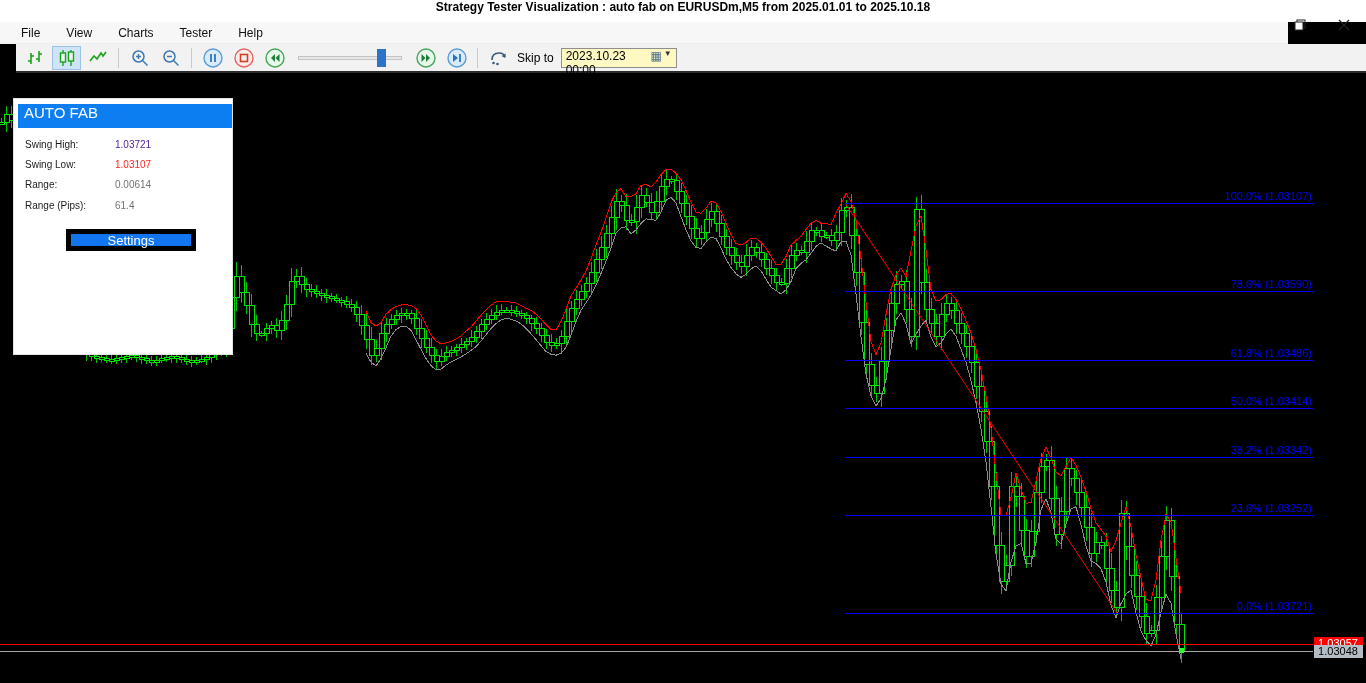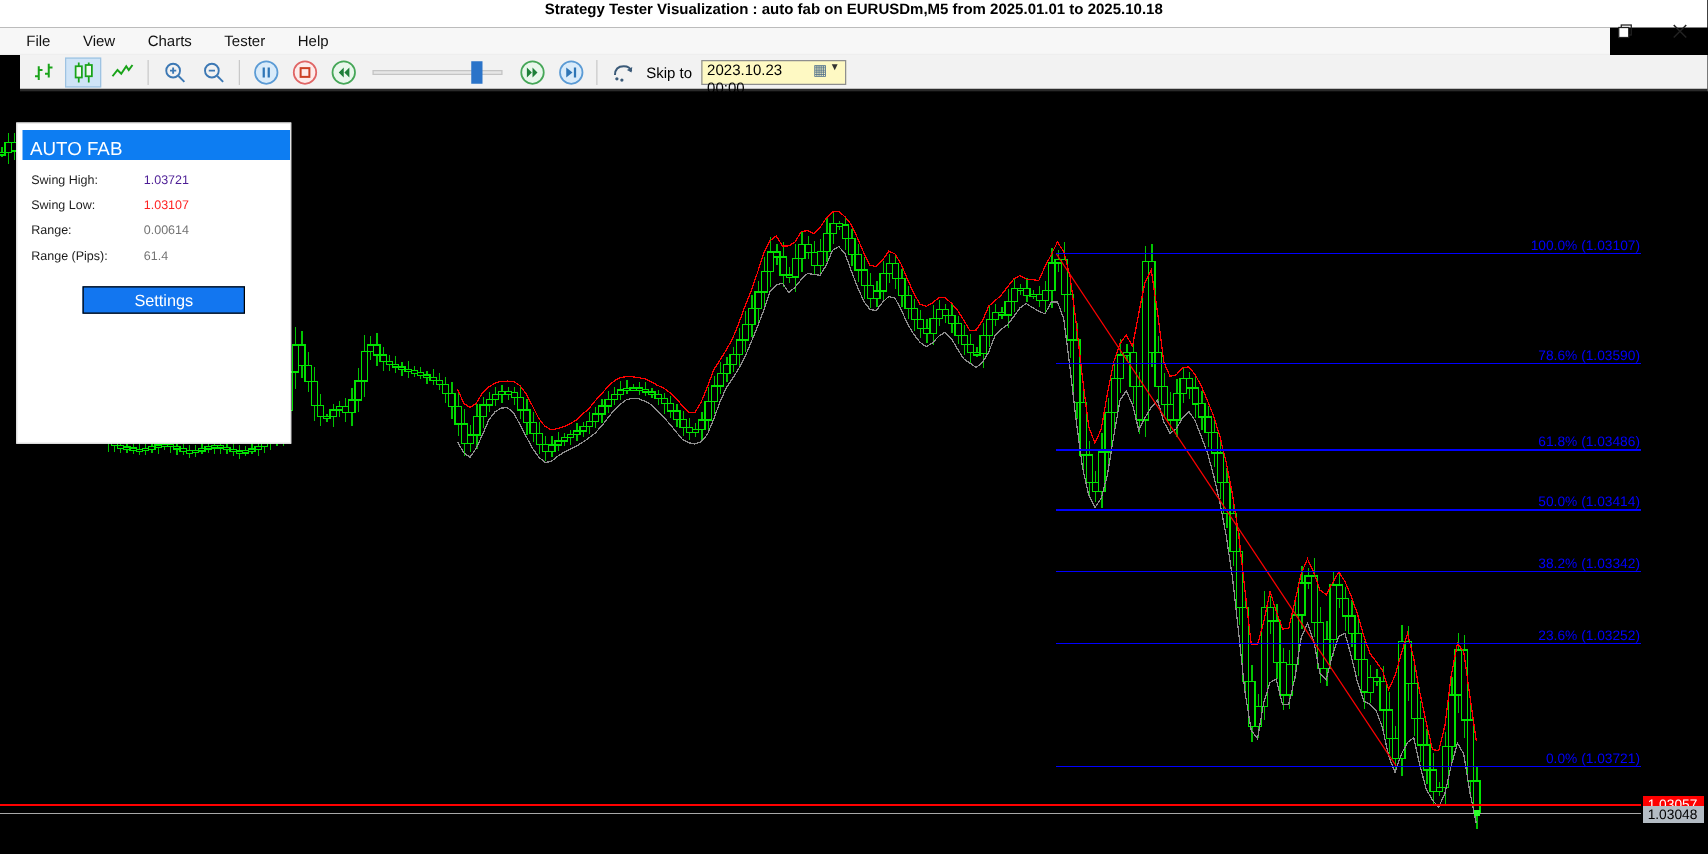--- a/index.html
+++ b/index.html
@@ -43,27 +43,27 @@
   .drop-arrow { font-size:8px; color:#333; }
 
   
   .chart { position:absolute; top:73px; left:0; width:1366px; height:610px; background:#000; }
 
   
   .fab-panel { position:absolute; left:13px; top:98px; width:220px; height:257px;
                background:#ffffff; border:1px solid #e3e3e3; z-index:5; }
   .fab-header { position:absolute; left:4px; top:5px; right:0px; height:24px;
                 background:#0d7df2; color:#fff; font-size:15px;
-                display:flex; align-items:flex-end; padding-left:6px; }
+                display:flex; align-items:flex-start; padding-left:6px; }
   .fab-row { position:absolute; left:11px; right:6px; height:16px; font-size:10px; color:#1c1c1c; }
   .fab-row .val { position:absolute; left:90px; top:0; }
   .r0 { top:40px; } .r1 { top:60px; } .r2 { top:80px; } .r3 { top:101px; }
   .v-blue { color:#4c1d95; } .v-red { color:#ff2222; } .v-green { color:#737373; }
   .fab-btn { position:absolute; left:52px; top:130px; width:130px; height:22px;
-             background:#1276f0; border:1px solid #000000; color:#fff; font-size:13px;
+             background:#1276f0; border:5px solid #000000; color:#fff; font-size:13px;
              display:flex; align-items:center; justify-content:center; }
 </style>
 </head>
 <body>
 
 <div class="window">
 
   <div class="titlebar">
     <svg class="app-icon" viewBox="0 0 16 16">
       <rect x="3" y="3" width="10" height="10" fill="#7ec4e8" stroke="#2f6f9f" stroke-width="1"></rect>

